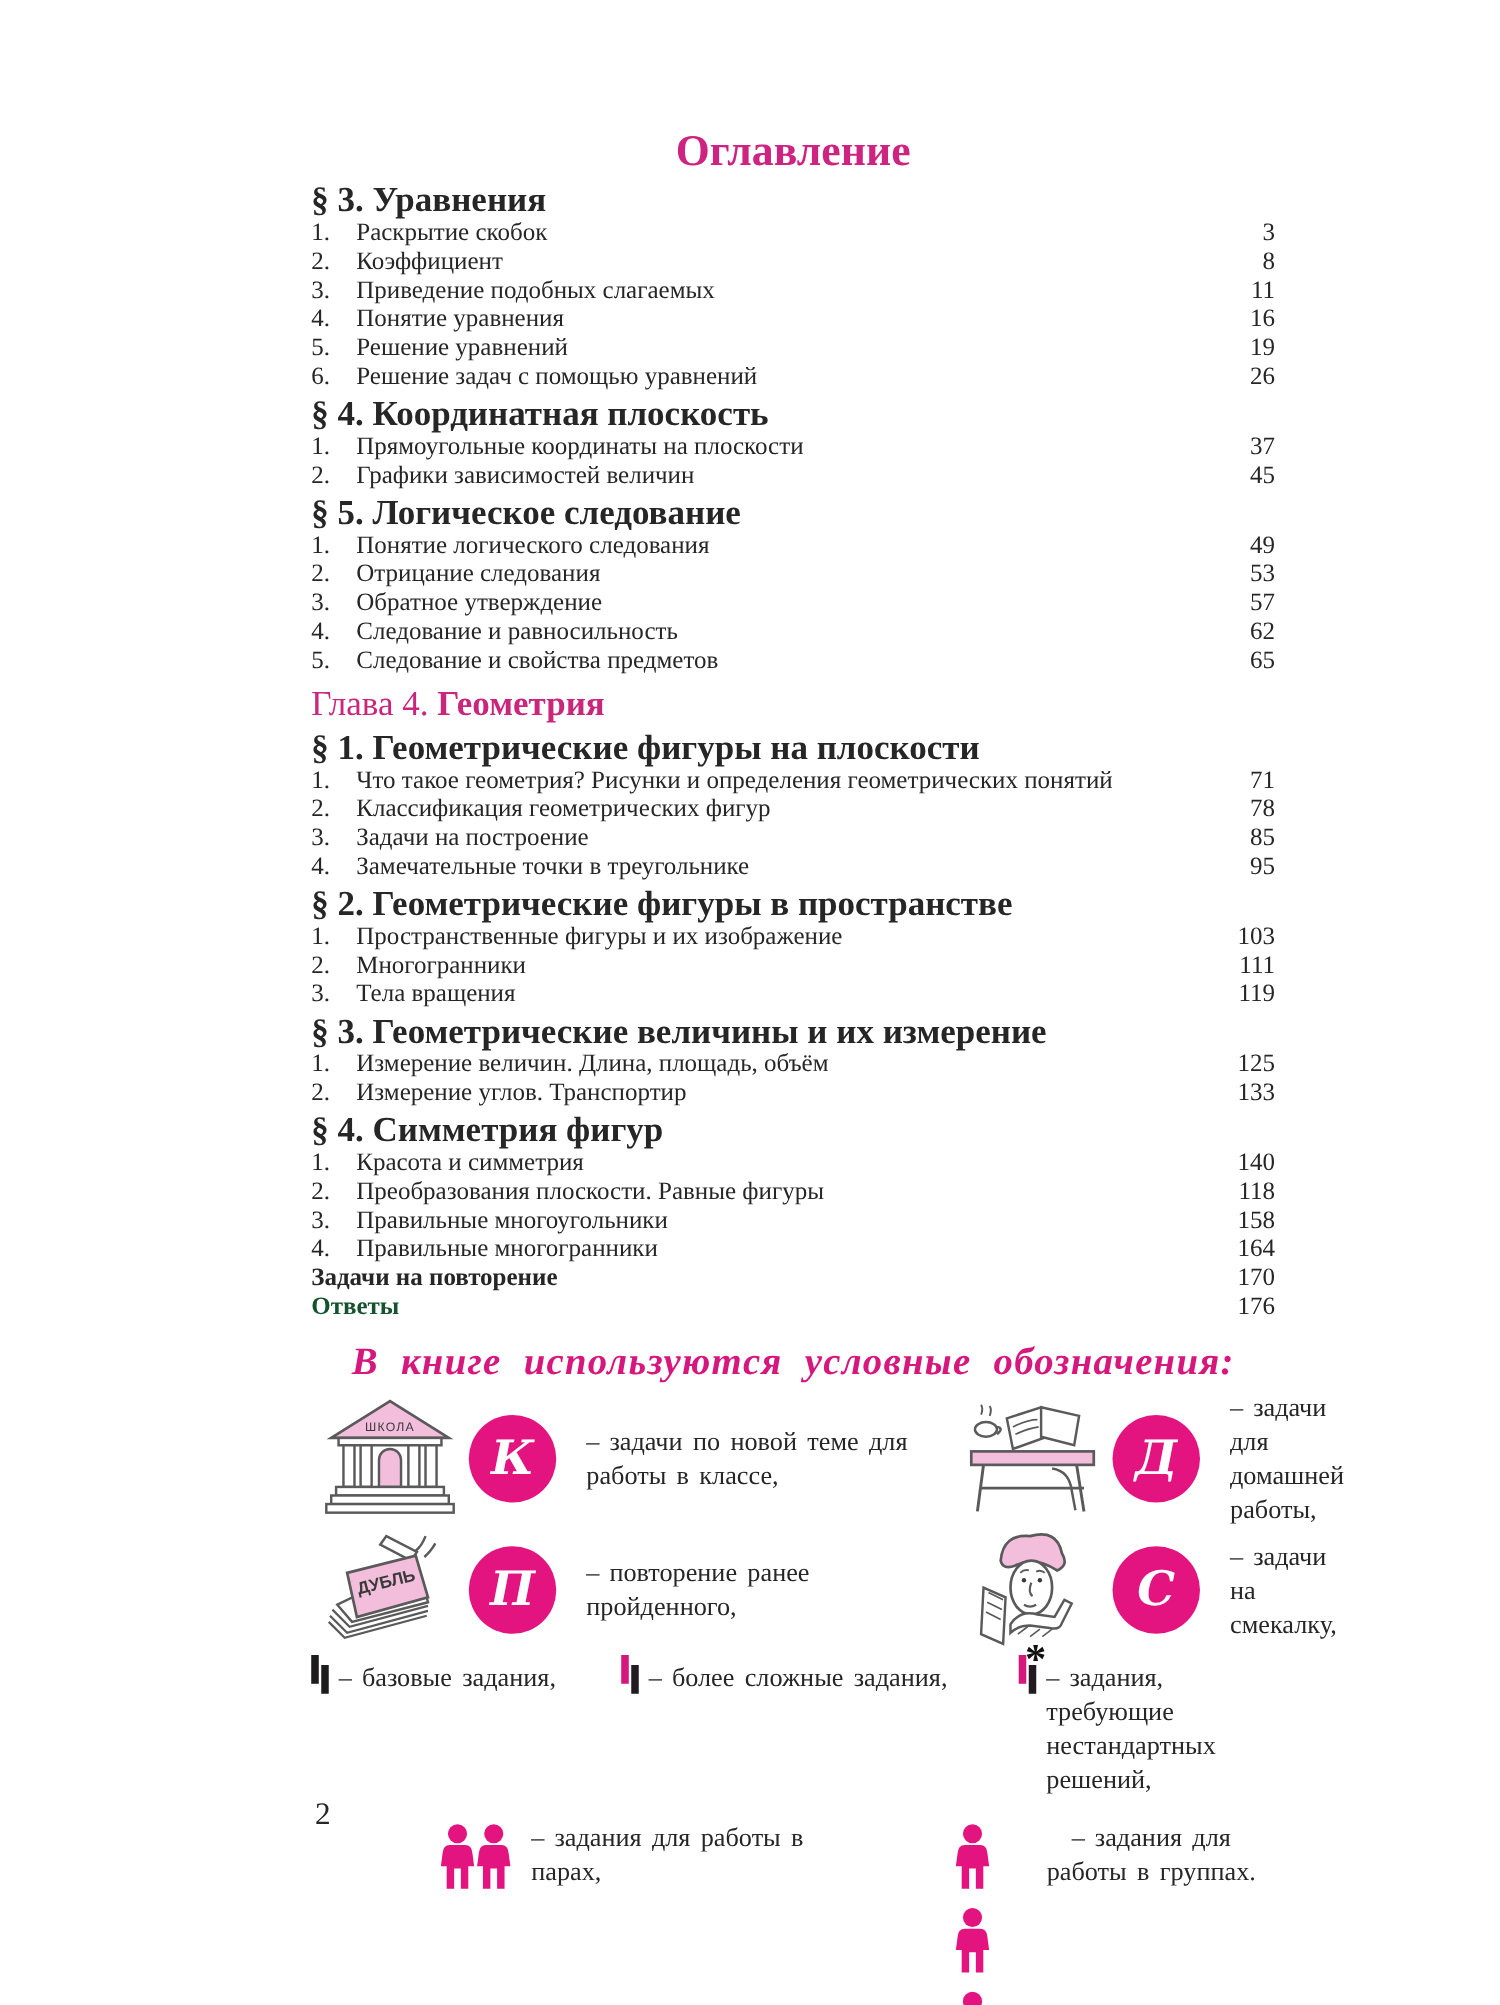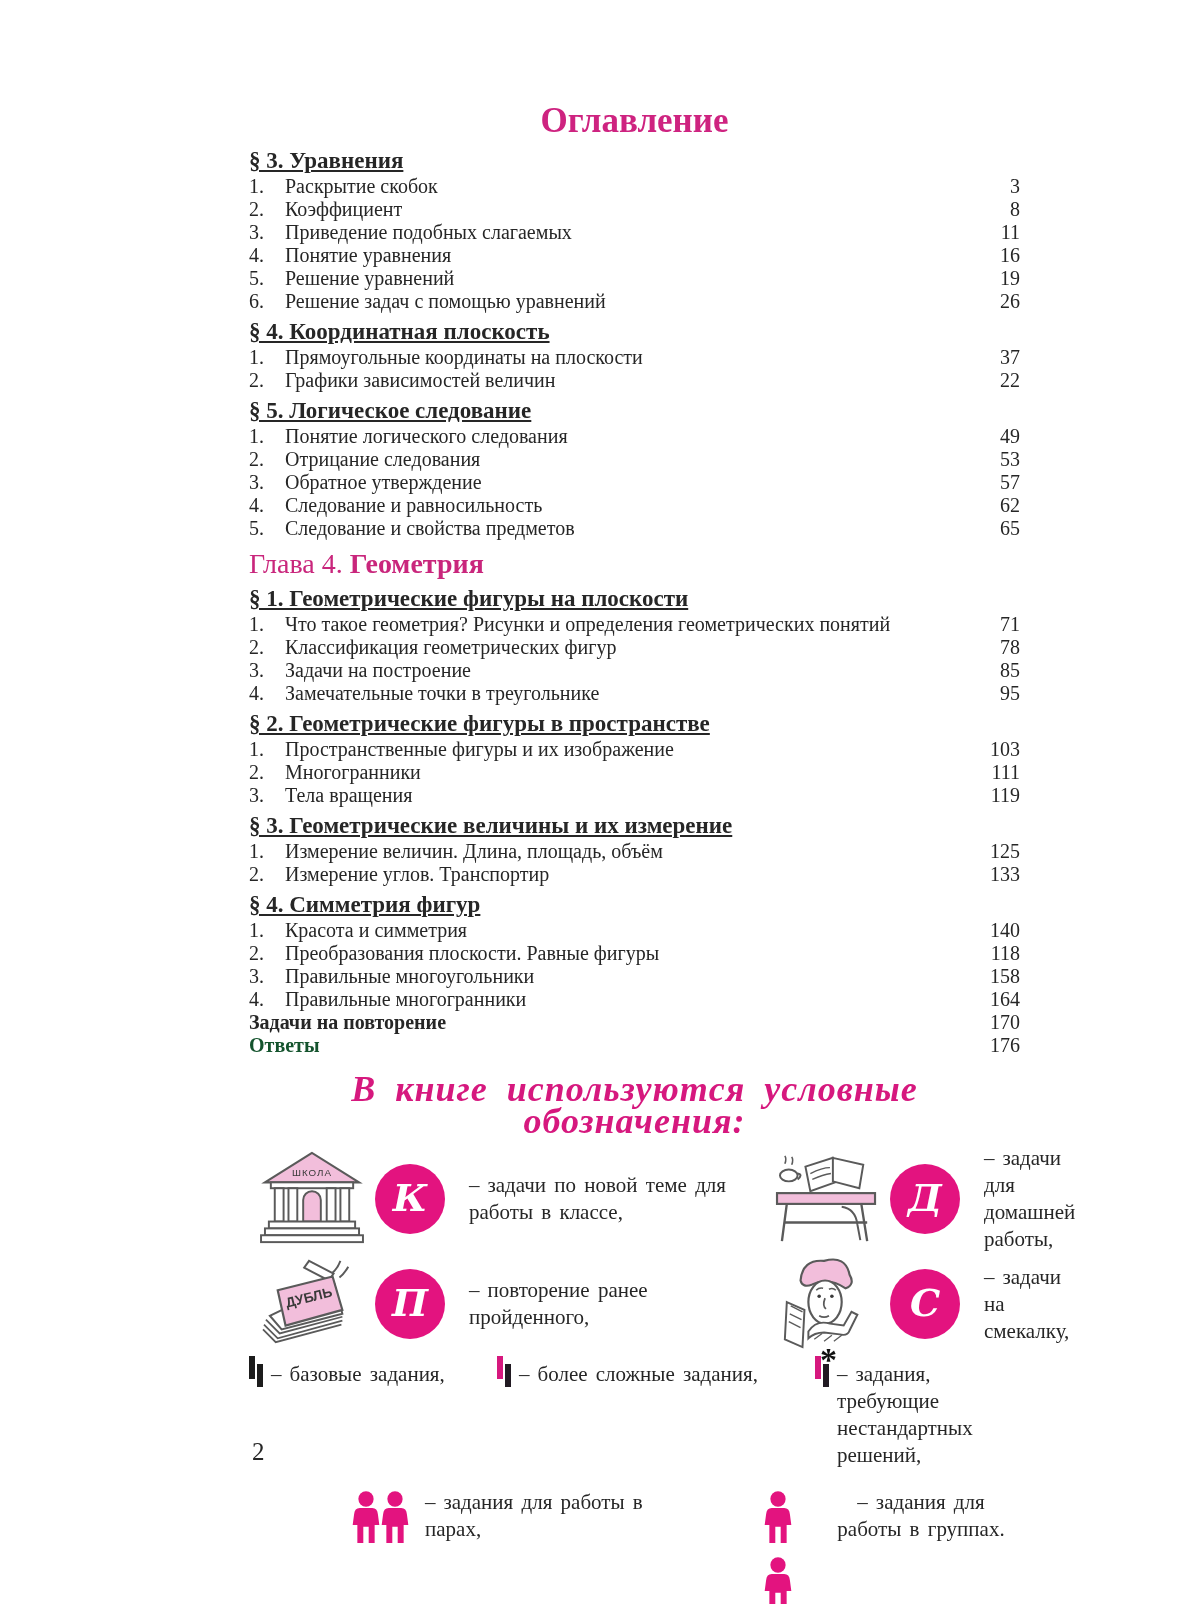--- a/index.html
+++ b/index.html
@@ -23,24 +23,23 @@
     margin:0 0 2px 0;
   }
   .chapter-line{
     font-size:28px;line-height:33px;
     color:#c9267c;
     margin:7px 0 3px 0;
   }
   .chapter-line .ch-label{font-weight:400;}
   .chapter-line .ch-name{font-weight:700;}
   .sec-heading{
-    font-size:23px;line-height:24px;
+    font-size:28px;line-height:24px;
     font-weight:700;
     margin:7px 0 2px 0;
-    text-decoration:underline;
   }
   .toc-row{
     display:flex;
     font-size:20px;line-height:23px;
     align-items:flex-end;
   }
   .toc-row .num{flex:0 0 36px;}
   .toc-row .txt{white-space:nowrap;}
   .toc-row.bold .txt{font-weight:700;}
   .toc-row.accent .txt{font-weight:700;color:#14532d;}
@@ -49,21 +48,21 @@
     margin:0 4px 0 6px;
     background-image:radial-gradient(circle at 3px 3px, #2f2f2f 1.55px, rgba(0,0,0,0) 1.9px);
     background-size:9.5px 6px;
     background-repeat:repeat-x;
     background-position:left 2px bottom 4px;
   }
   .toc-row .pg{flex:0 0 56px;text-align:right;}
   
   .legend-title{
     text-align:center;
-    font-size:36px;line-height:32px;
+    font-size:31px;line-height:32px;
     font-style:italic;font-weight:700;
     color:#d6187e;
     letter-spacing:1px;word-spacing:9px;
     margin:16px 0 8px 0;
   }
   .legend-grid{
     display:grid;
     grid-template-columns:515px 1fr;
   }
   .lrow{
@@ -176,21 +175,21 @@
       <div class="toc-row">
         <span class="num">1.</span>
         <span class="txt">Прямоугольные координаты на плоскости</span>
         <span class="dots"></span>
         <span class="pg">37</span>
       </div>
       <div class="toc-row">
         <span class="num">2.</span>
         <span class="txt">Графики зависимостей величин</span>
         <span class="dots"></span>
-        <span class="pg">22</span>
+        <span class="pg">45</span>
       </div>
       <div class="sec-heading">§ 5. Логическое следование</div>
       <div class="toc-row">
         <span class="num">1.</span>
         <span class="txt">Понятие логического следования</span>
         <span class="dots"></span>
         <span class="pg">49</span>
       </div>
       <div class="toc-row">
         <span class="num">2.</span>

